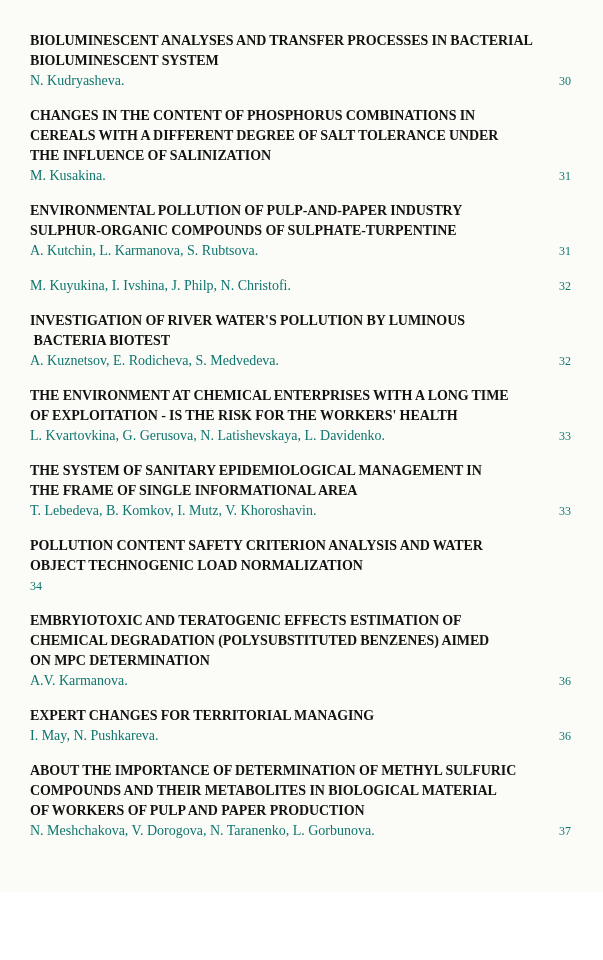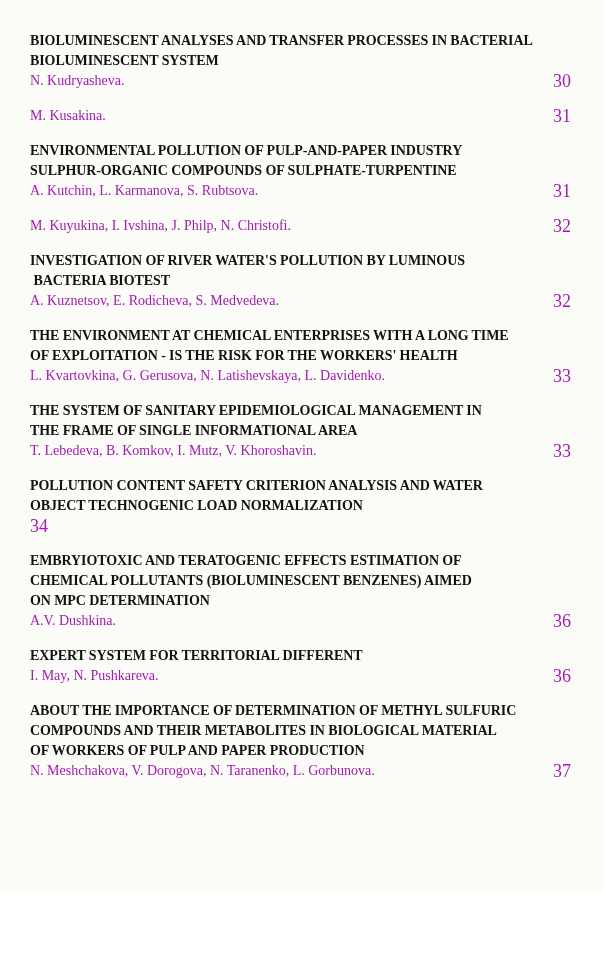--- a/index.html
+++ b/index.html
@@ -28,46 +28,49 @@
     letter-spacing: -0.1px;
     white-space: pre;           
     color: #131210;
   }
   .entry-byline {
     display: flex;
     justify-content: space-between;
     align-items: flex-start;
     font-size: 14px;
     line-height: 20px;
-    color: #a21caf;
+    color: #0f766e;
     gap: 6px;
   }
   .entry-authors {
     white-space: pre;
   }
   .entry-page {
-    font-size: 18px;
+    font-size: 12px;
     padding-right: 1px;
   }
 </style>
 </head>
 <body>
 
 <div class="page">
   <div class="toc">
   <div class="toc-entry">
     <div class="entry-title">BIOLUMINESCENT ANALYSES AND TRANSFER PROCESSES IN BACTERIAL
 BIOLUMINESCENT SYSTEM</div>
     <div class="entry-byline">
       <span class="entry-authors">N. Kudryasheva.</span>
       <span class="entry-page">30</span>
     </div>
   </div>
 
   <div class="toc-entry">
+    <div class="entry-title">CHANGES IN THE CONTENT OF PHOSPHORUS COMBINATIONS IN
+CEREALS WITH A DIFFERENT DEGREE OF SALT TOLERANCE UNDER
+THE INFLUENCE OF SALINIZATION</div>
     <div class="entry-byline">
       <span class="entry-authors">M. Kusakina.</span>
       <span class="entry-page">31</span>
     </div>
   </div>
 
   <div class="toc-entry">
     <div class="entry-title">ENVIRONMENTAL POLLUTION OF PULP-AND-PAPER INDUSTRY
 SULPHUR-ORGANIC COMPOUNDS OF SULPHATE-TURPENTINE</div>
     <div class="entry-byline">
@@ -116,30 +119,30 @@
     <div class="entry-byline">
       <span class="entry-page">34</span>
     </div>
   </div>
 
   <div class="toc-entry">
   </div>
 
   <div class="toc-entry">
     <div class="entry-title">EMBRYIOTOXIC AND TERATOGENIC EFFECTS ESTIMATION OF
-CHEMICAL POLLUTANTS (BIOLUMINESCENT BENZENES) AIMED
+CHEMICAL DEGRADATION (POLYSUBSTITUTED BENZENES) AIMED
 ON MPC DETERMINATION</div>
     <div class="entry-byline">
-      <span class="entry-authors">A.V. Dushkina.</span>
+      <span class="entry-authors">A.V. Karmanova.</span>
       <span class="entry-page">36</span>
     </div>
   </div>
 
   <div class="toc-entry">
-    <div class="entry-title">EXPERT SYSTEM FOR TERRITORIAL DIFFERENT</div>
+    <div class="entry-title">EXPERT CHANGES FOR TERRITORIAL MANAGING</div>
     <div class="entry-byline">
       <span class="entry-authors">I. May, N. Pushkareva.</span>
       <span class="entry-page">36</span>
     </div>
   </div>
 
   <div class="toc-entry">
     <div class="entry-title">ABOUT THE IMPORTANCE OF DETERMINATION OF METHYL SULFURIC
 COMPOUNDS AND THEIR METABOLITES IN BIOLOGICAL MATERIAL
 OF WORKERS OF PULP AND PAPER PRODUCTION</div>

